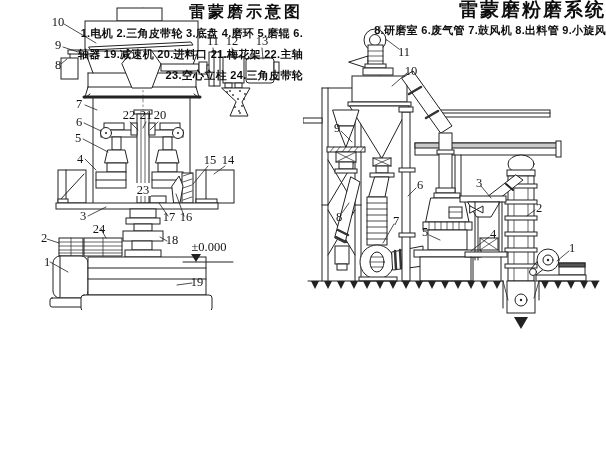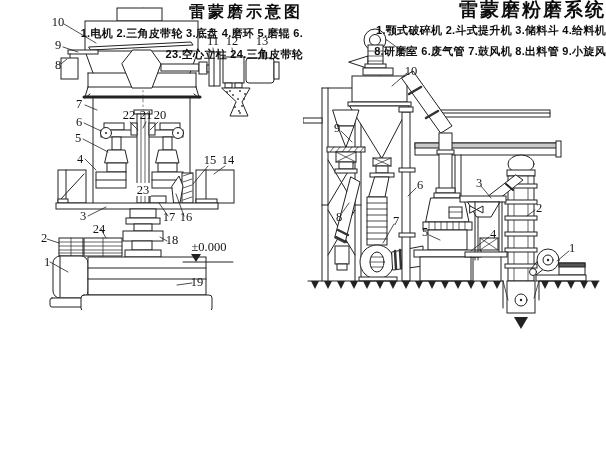--- a/index.html
+++ b/index.html
@@ -394,22 +394,22 @@
         <text x="34" y="132">9</text>
         <text x="108" y="75">10</text>
         <text x="101" y="56">11</text>
       </g>
     </g>
   </svg>
 
   <div class="cap cap-left">
     <div class="cap-title-l">雷蒙磨示意图</div>
     <div class="cap-line">1.电机 2.三角皮带轮 3.底盘 4.磨环 5.磨辊 6.</div>
+    <div class="cap-line">轴器 19.减速机 20.进料口 21.梅花架 22.主轴</div>
     <div class="cap-line">23.空心立柱 24.三角皮带轮</div>
   </div>
 
   <div class="cap cap-right">
     <div class="cap-title-r">雷蒙磨粉磨系统</div>
-    <div class="cap-line">1.颚式破碎机 2.斗式提升机 3.储料斗 4.给料机</div>
     <div class="cap-line">8.研磨室 6.废气管 7.鼓风机 8.出料管 9.小旋风</div>
   </div>
 
 </div>
 
 </body></html>

